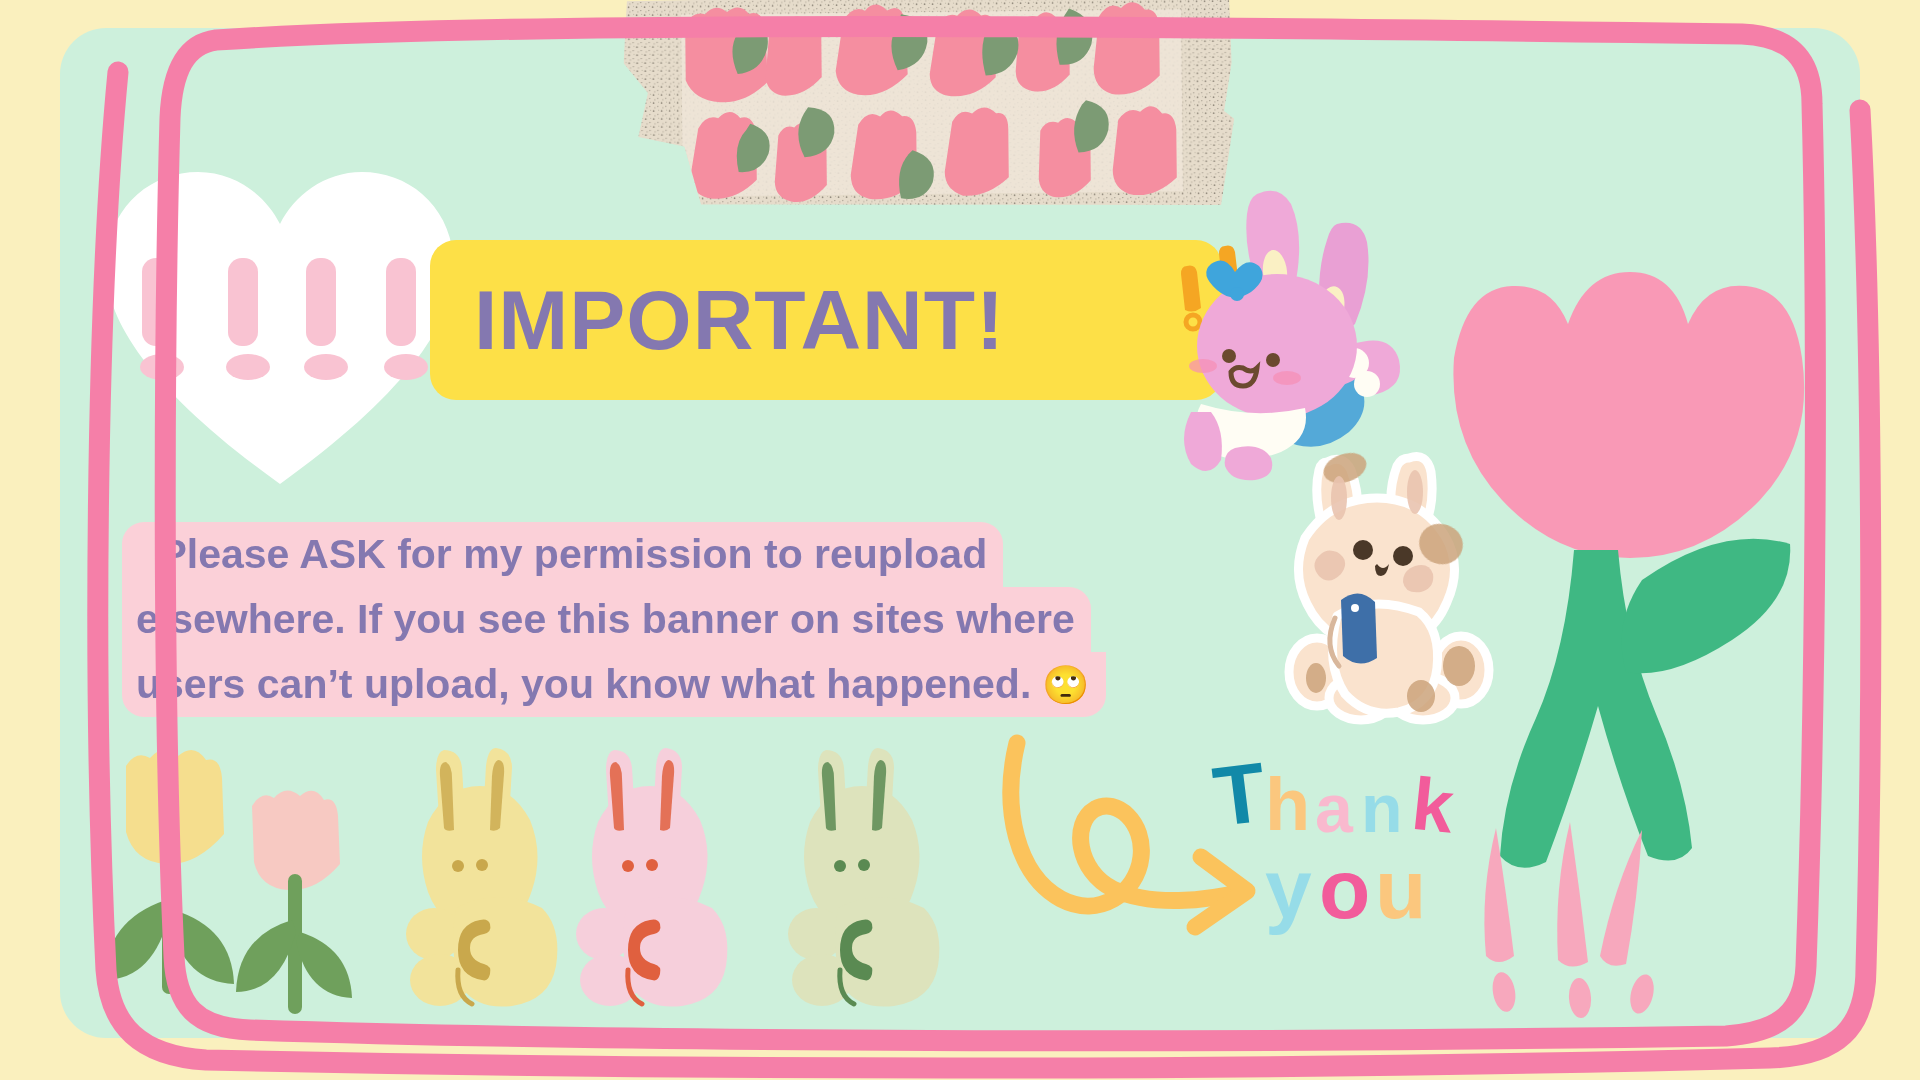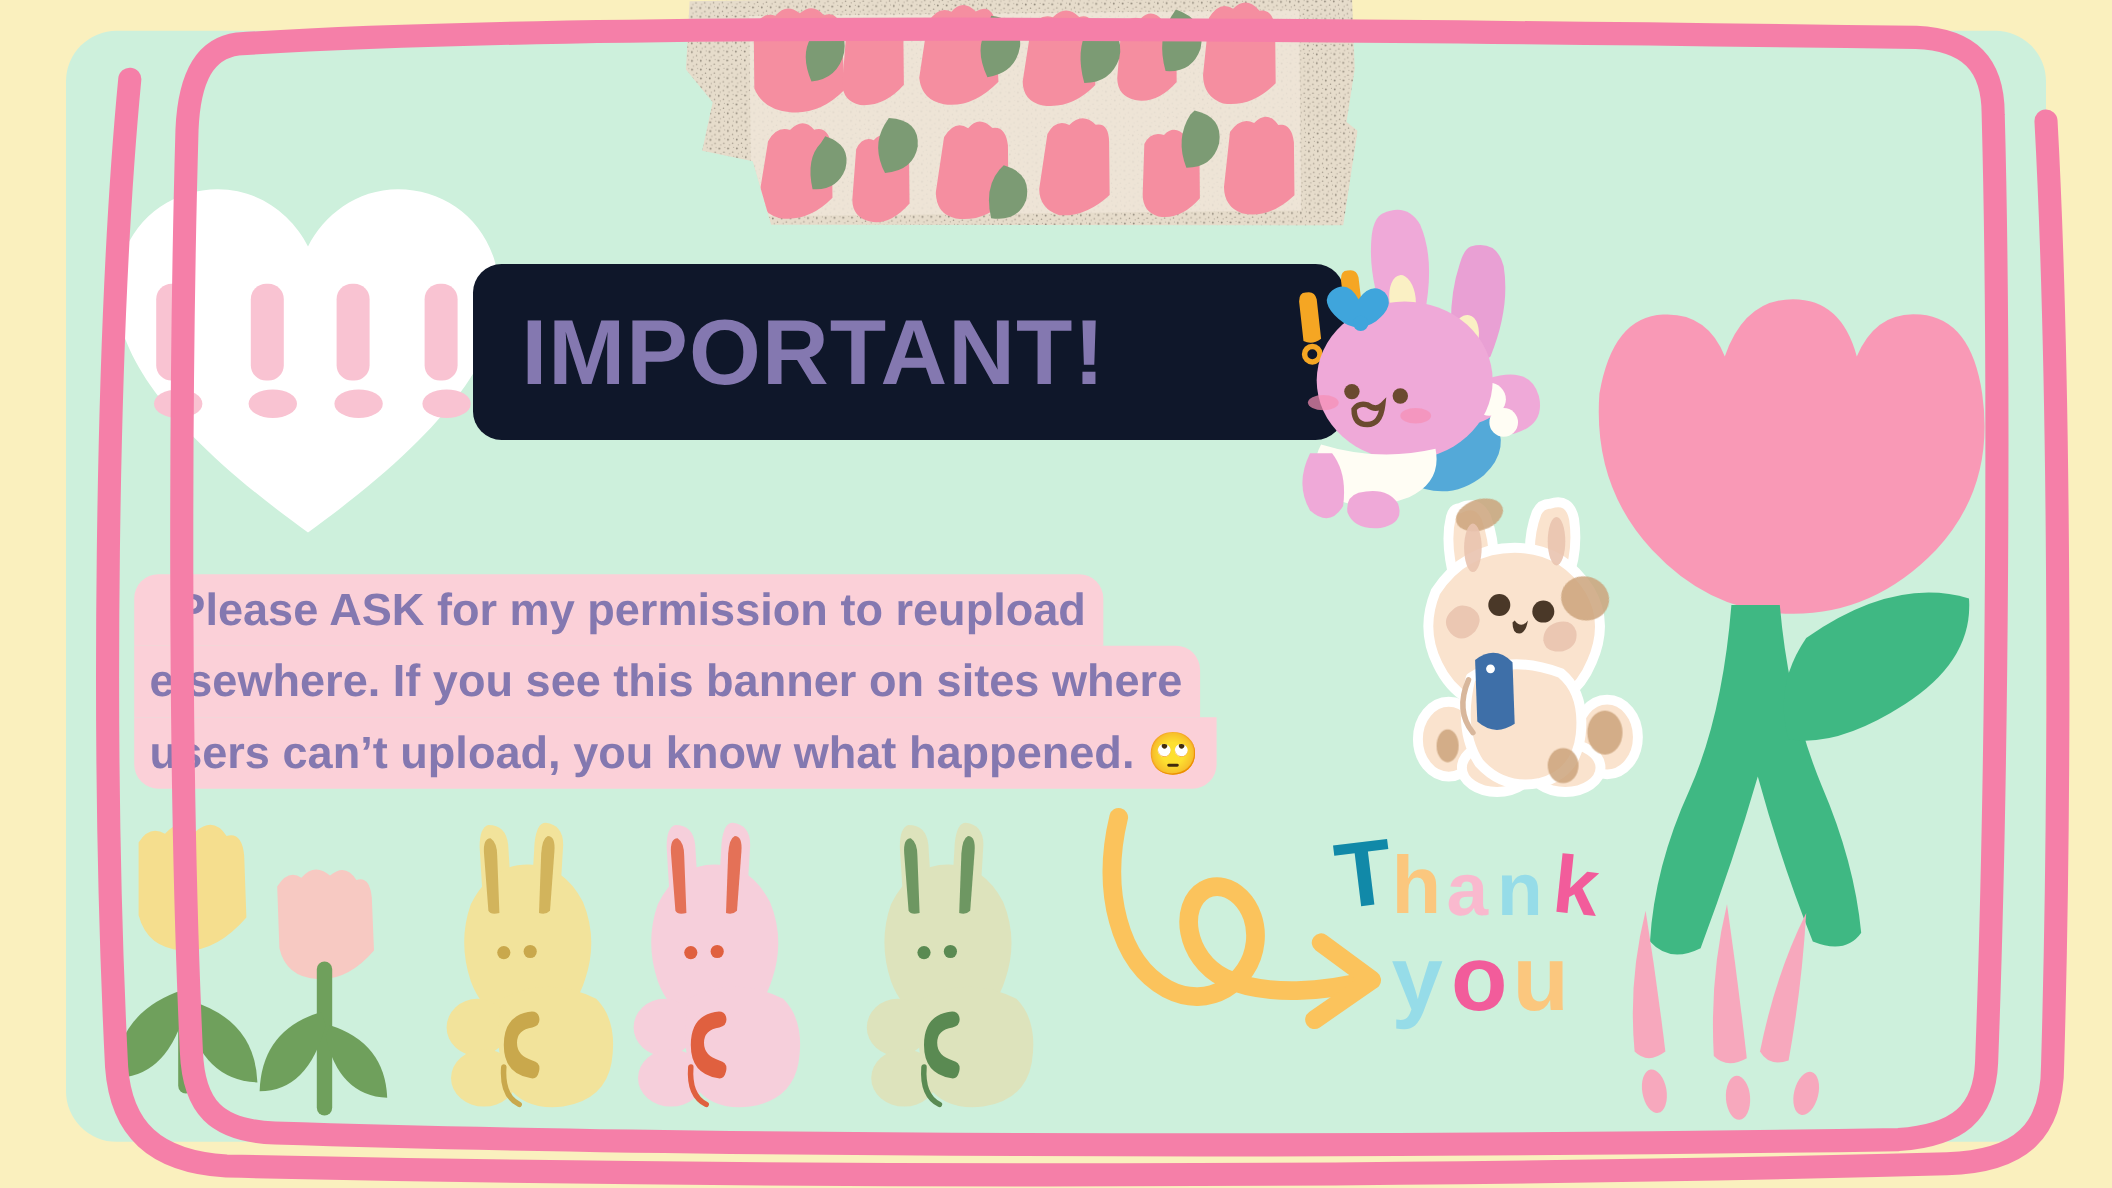--- a/index.html
+++ b/index.html
@@ -27,21 +27,21 @@
     position:absolute; left:620px; top:-6px; width:618px; height:218px;
     transform:rotate(-0.6deg);
   }
 
   
   .heart-wrap{ position:absolute; left:100px; top:162px; width:360px; height:330px; }
 
   
   .imp-banner{
     position:absolute; left:430px; top:240px; width:792px; height:160px;
-    background:#0f172a; border-radius:26px;
+    background:#fde047; border-radius:26px;
     display:flex; align-items:center;
   }
   .imp-text{
     font-size:84px; font-weight:bold; letter-spacing:1px;
     color:#8478B0; margin-left:44px; line-height:1;
     font-family:"Liberation Sans", sans-serif;
   }
 
   
   .body-block{ position:absolute; left:122px; top:522px; width:1075px; }

